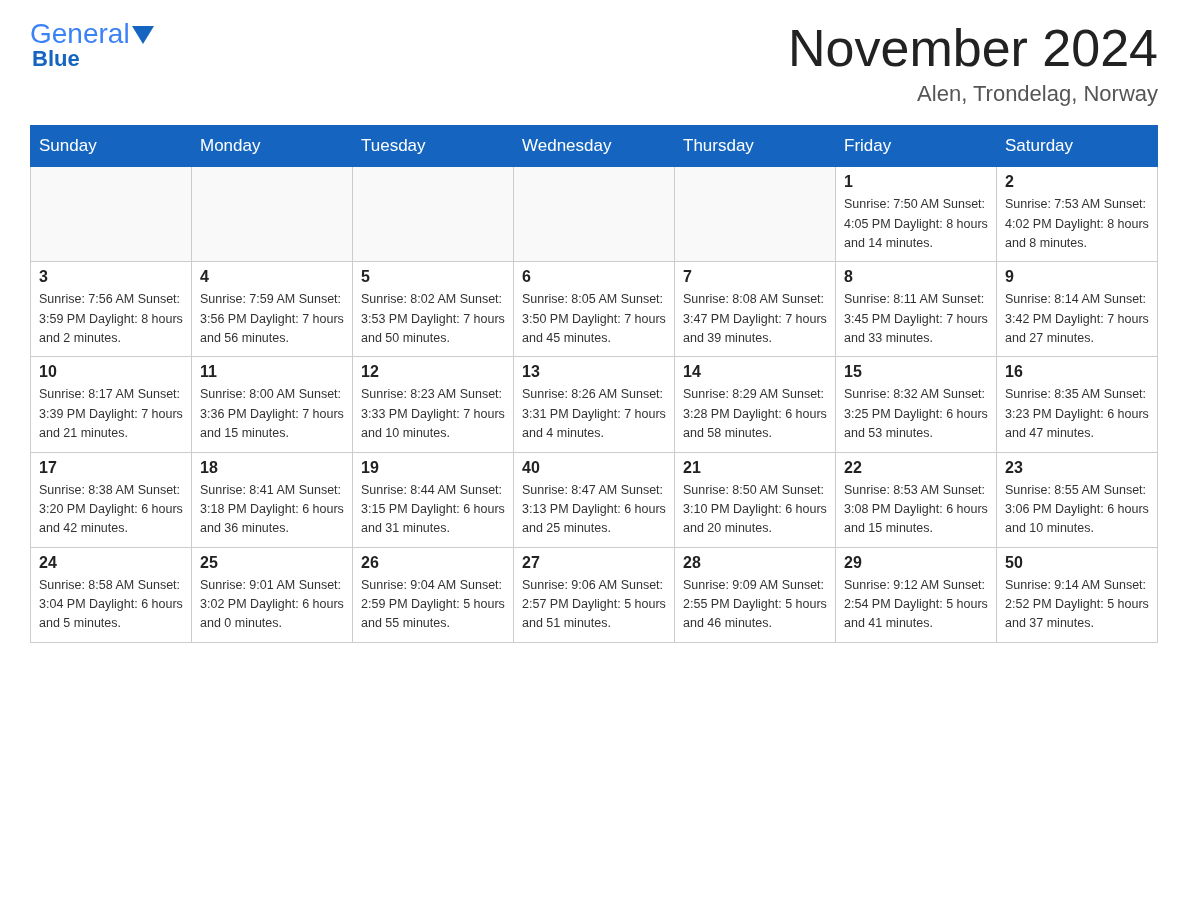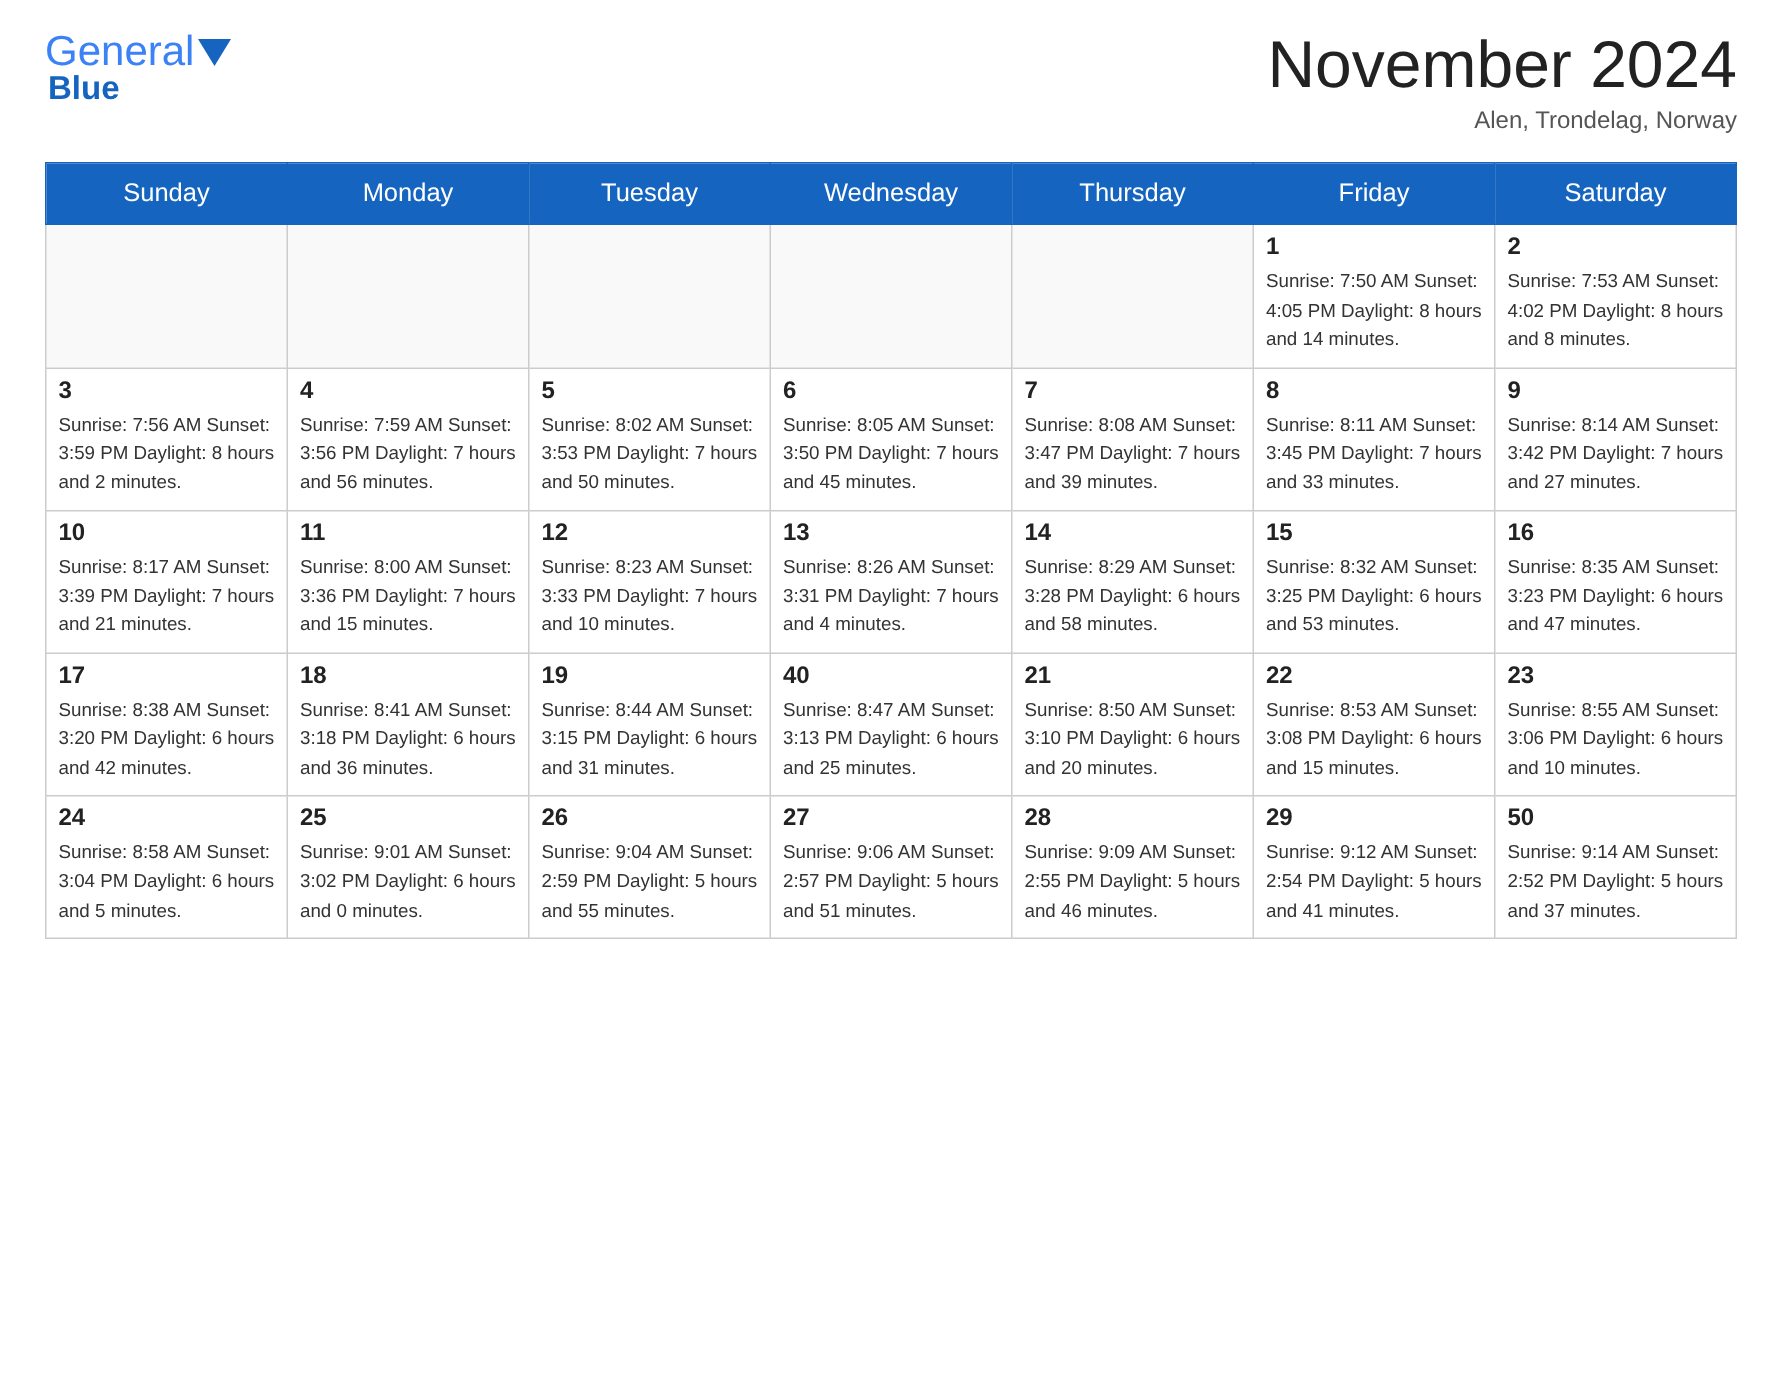--- a/index.html
+++ b/index.html
@@ -33,41 +33,41 @@
       font-size: 22px;
       font-weight: bold;
       margin-top: -2px;
       margin-left: 2px;
       text-align: center;
     }
     .title-area {
       text-align: right;
     }
     .month-title {
-      font-size: 44px;
+      font-size: 52px;
       font-weight: normal;
       color: #222;
       line-height: 1.1;
     }
     .location-title {
-      font-size: 16px;
+      font-size: 22px;
       color: #555;
       margin-top: 4px;
     }
     .calendar {
       width: 100%;
       border-collapse: collapse;
     }
     .calendar thead tr th {
       background: #1565c0;
       color: #fff;
       font-size: 17px;
       font-weight: normal;
       padding: 10px 8px;
-      text-align: center;
+      text-align: left;
       border: 1px solid #1565c0;
     }
     .calendar tbody tr td {
       vertical-align: top;
       padding: 6px 8px 8px 8px;
       border: 1px solid #ccc;
       width: calc(100%/7);
       font-size: 13px;
       background: #fff;
       min-height: 90px;

